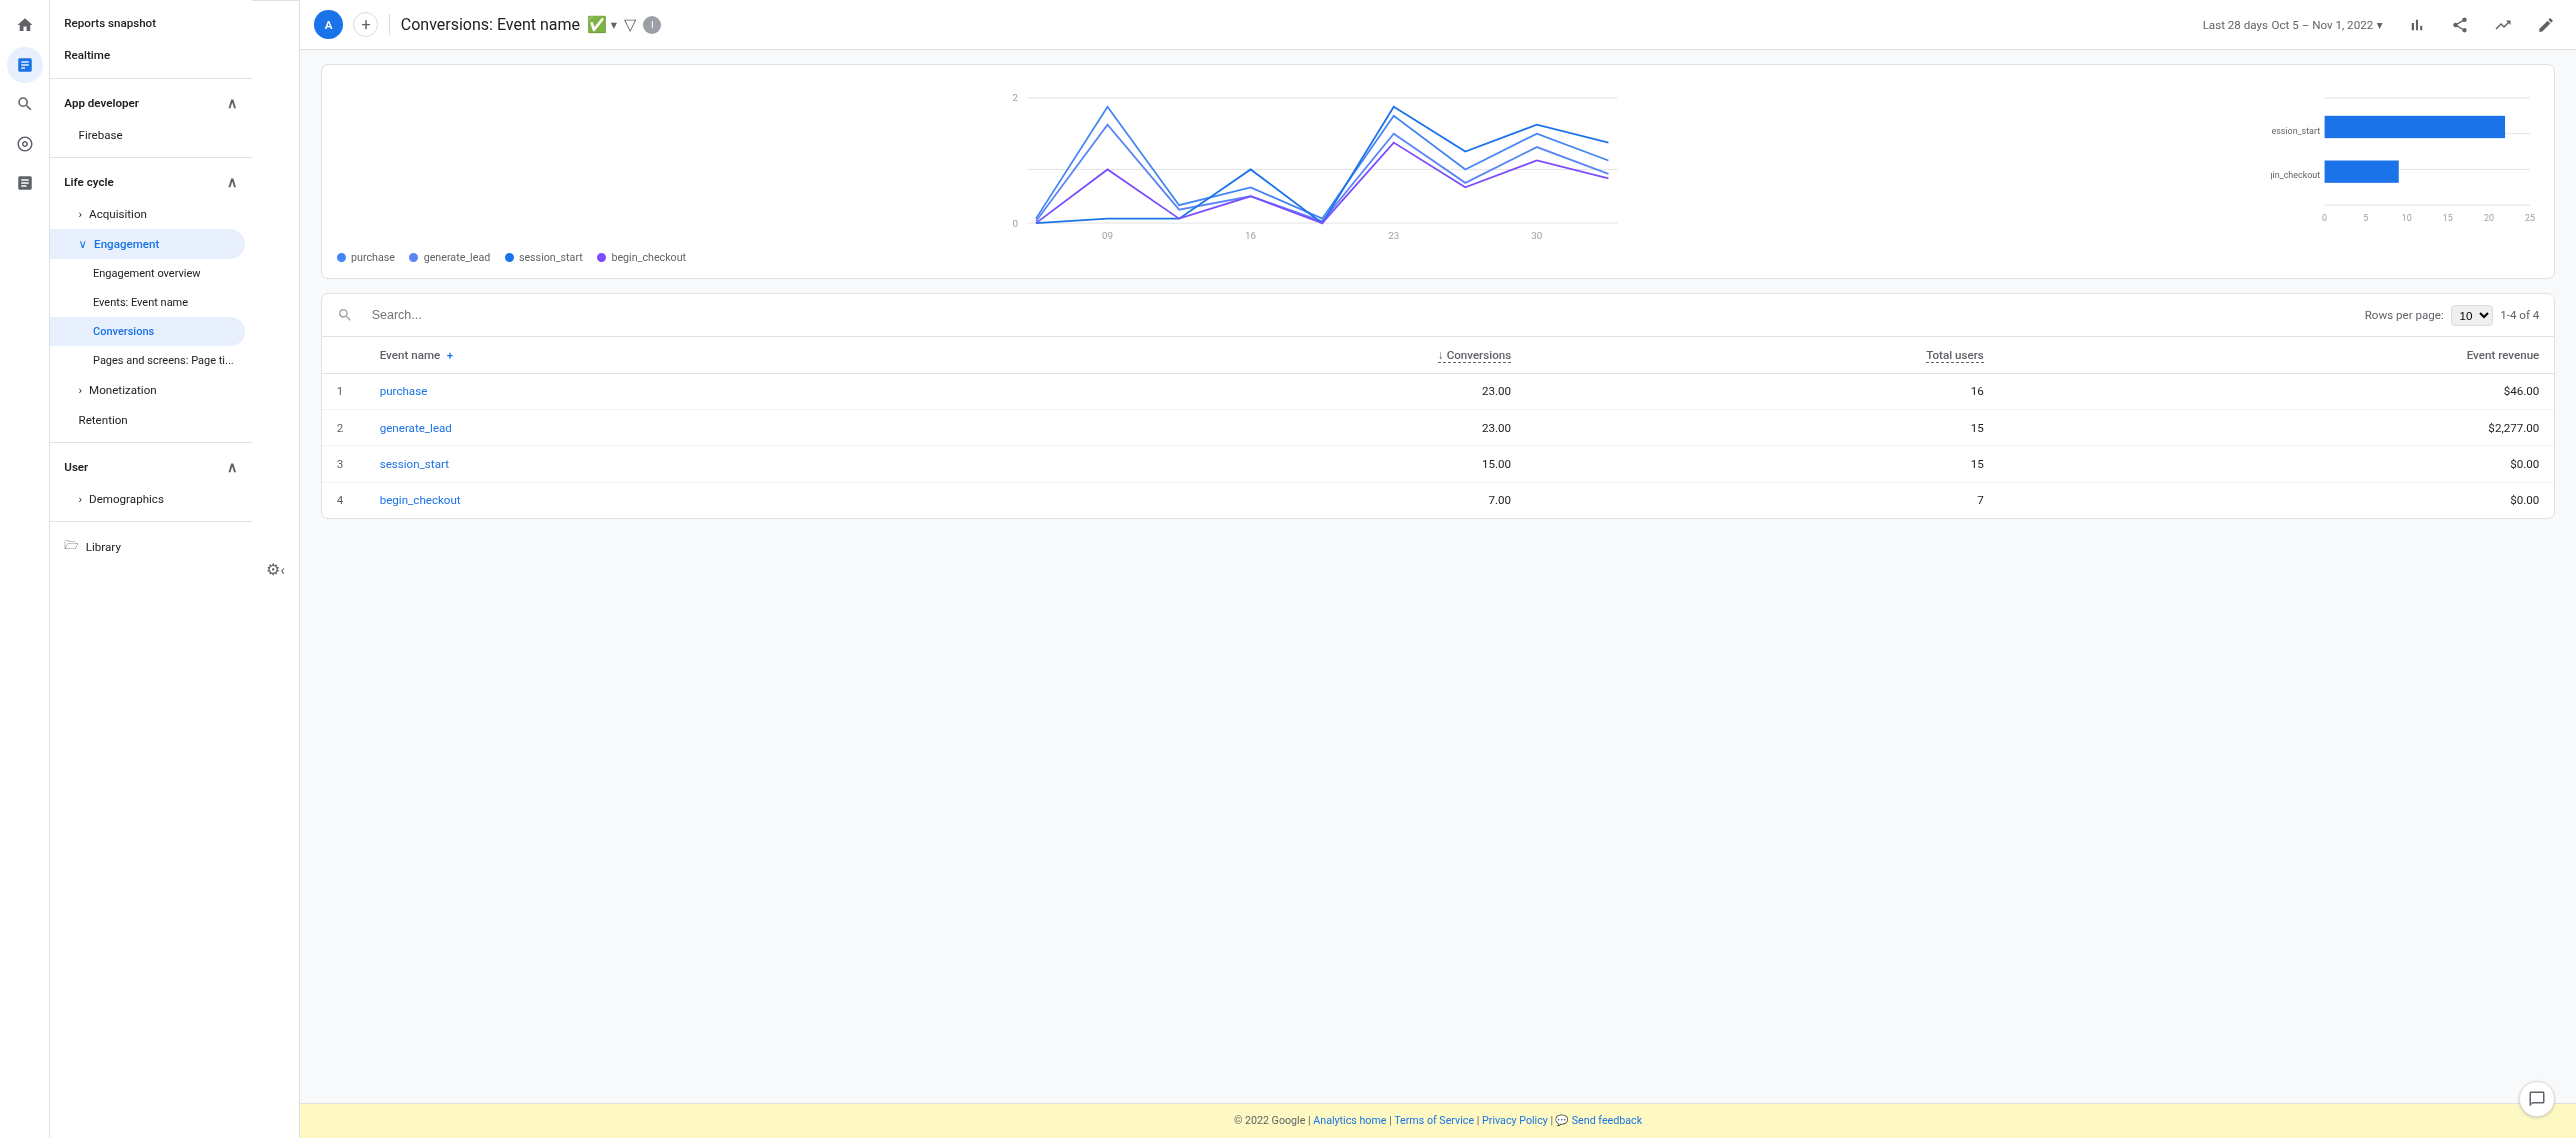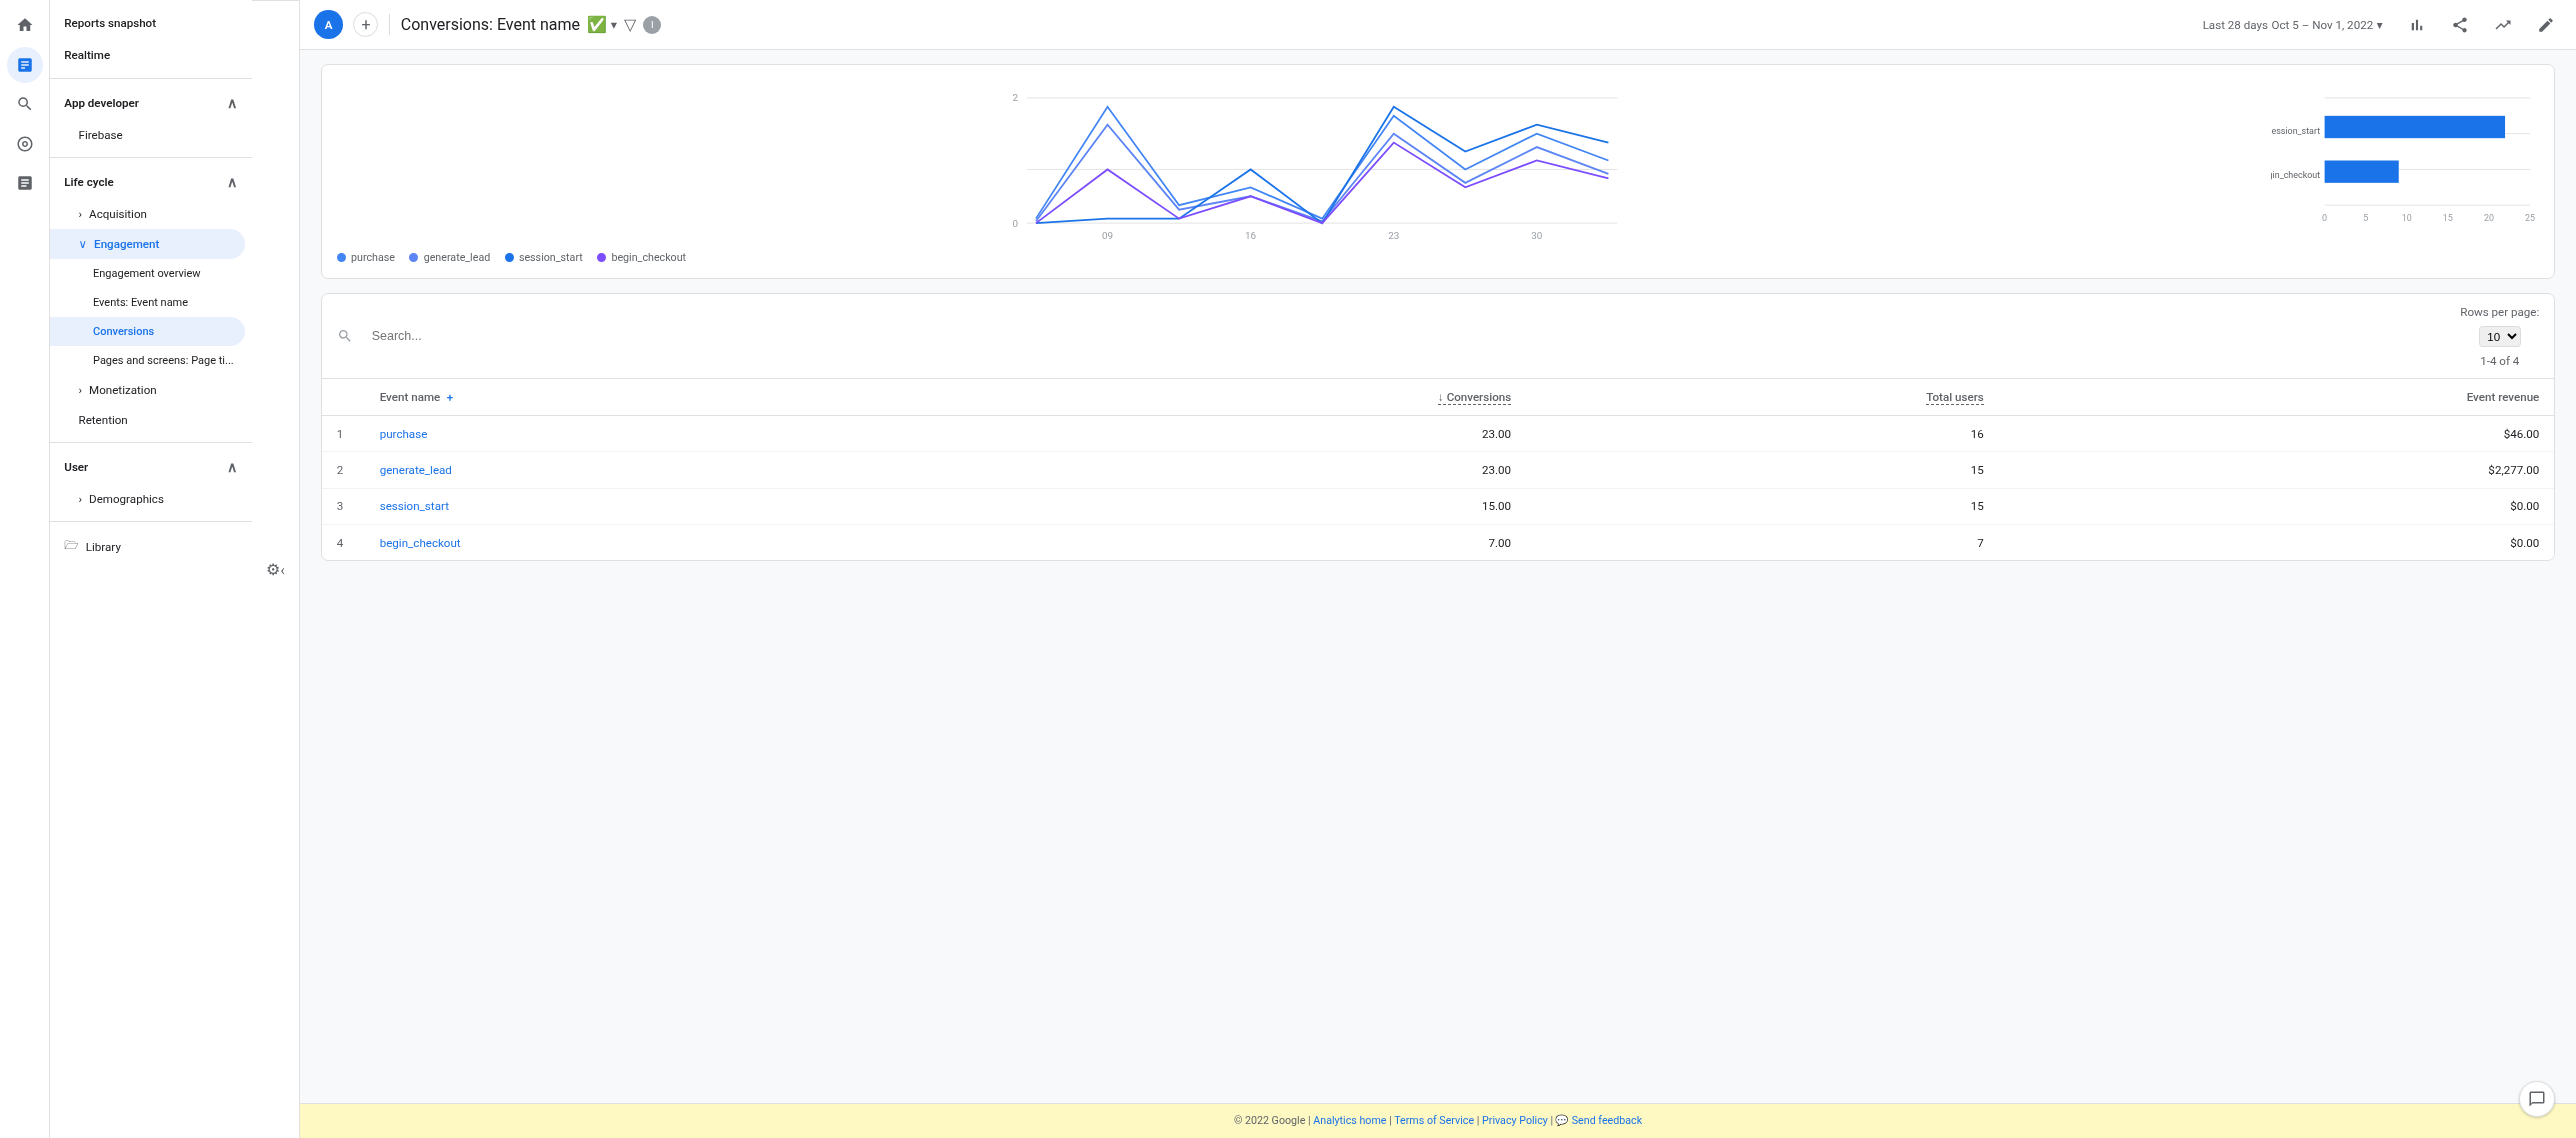--- a/index.html
+++ b/index.html
@@ -294,21 +294,20 @@
       font-size: 12.5px;
       color: #202124;
       width: 268px;
     }
     .table-meta {
       display: flex;
       align-items: center;
       gap: 7.1px;
       font-size: 11.6px;
       color: #5f6368;
-      flex-direction: column;
     }
     .rows-select {
       border: 0.9px solid #dadce0;
       border-radius: 3.6px;
       padding: 1.8px 3.6px;
       font-size: 11.6px;
       cursor: pointer;
     }
 
     table {

